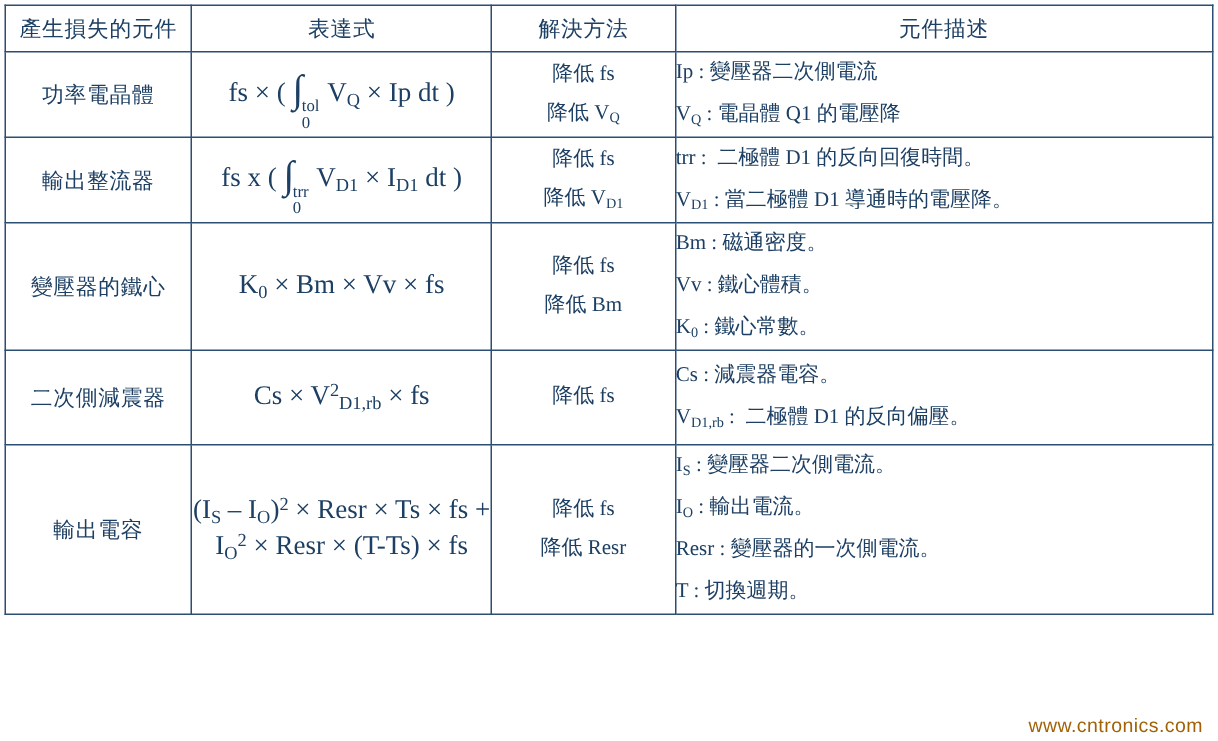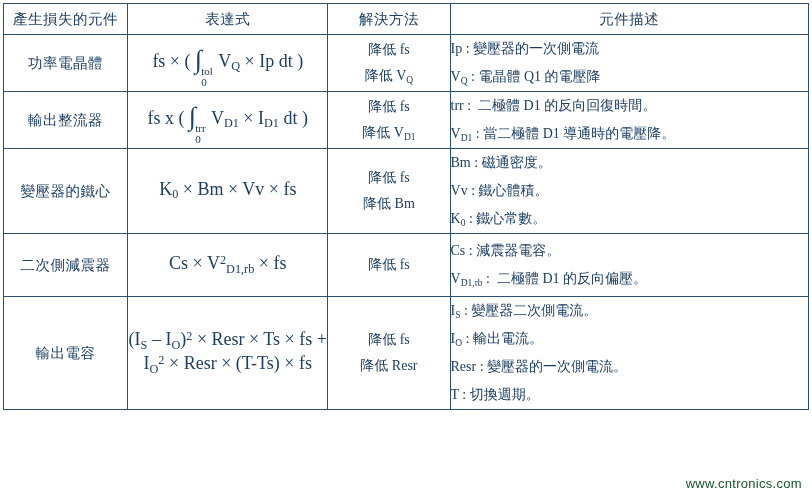--- a/index.html
+++ b/index.html
@@ -106,21 +106,21 @@
   }
   .intg-lim .up { display: block; }
   .intg-lim .dn { display: block; }
 
   .watermark {
     position: absolute;
     right: 10px;
     bottom: 6px;
     font-family: "Liberation Sans", sans-serif;
     font-size: 13px;
-    color: #14532d;
+    color: #a16207;
     letter-spacing: 0.3px;
   }
 </style>
 </head>
 <body>
 
 <div class="page">
 
   <table class="loss-table">
     <colgroup>
@@ -142,21 +142,21 @@
       <tr class="row-r0">
         <td class="col-name">功率電晶體</td>
         <td class="col-expr">
           fs × ( <span class="intg">∫</span><span class="intg-lim"><span class="up">tol</span><span class="dn">0</span></span> V<sub>Q</sub> × Ip dt )
         </td>
         <td class="col-sol">
           <div class="sol-line">降低 fs</div>
           <div class="sol-line">降低 V<sub>Q</sub></div>
         </td>
         <td class="col-desc">
-          <div class="desc-line">Ip : 變壓器的一次側電流</div>
+          <div class="desc-line">Ip : 變壓器二次側電流</div>
           <div class="desc-line">V<sub>Q</sub> : 電晶體 Q1 的電壓降</div>
         </td>
       </tr>
 
       <tr class="row-r1">
         <td class="col-name">輸出整流器</td>
         <td class="col-expr">
           fs x ( <span class="intg">∫</span><span class="intg-lim"><span class="up">trr</span><span class="dn">0</span></span> V<sub>D1</sub> × I<sub>D1</sub> dt )
         </td>
         <td class="col-sol">

